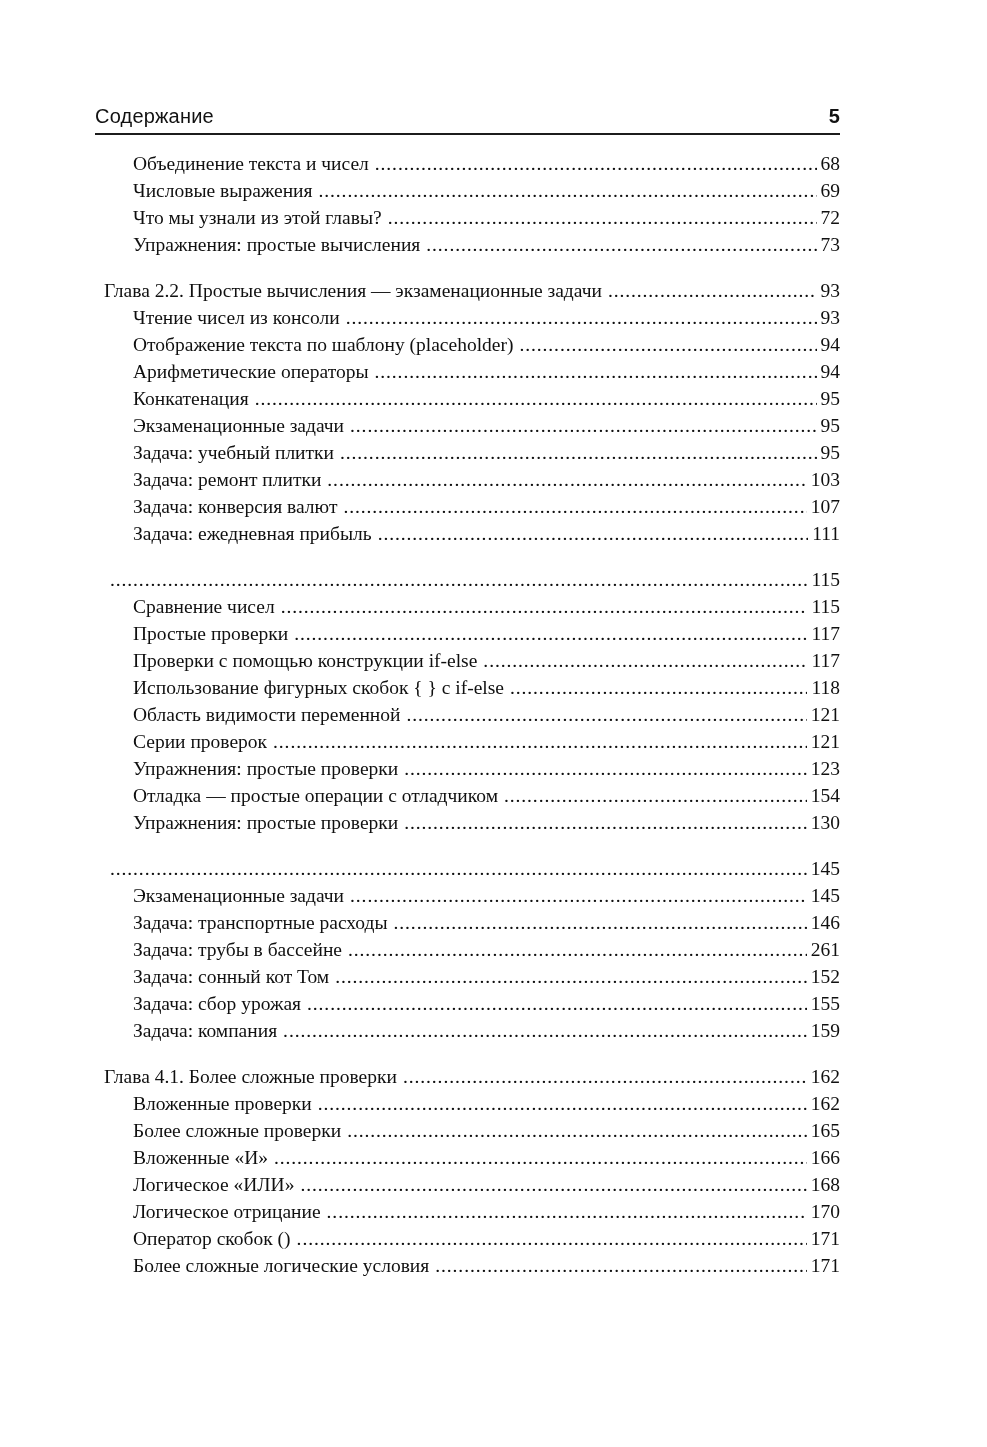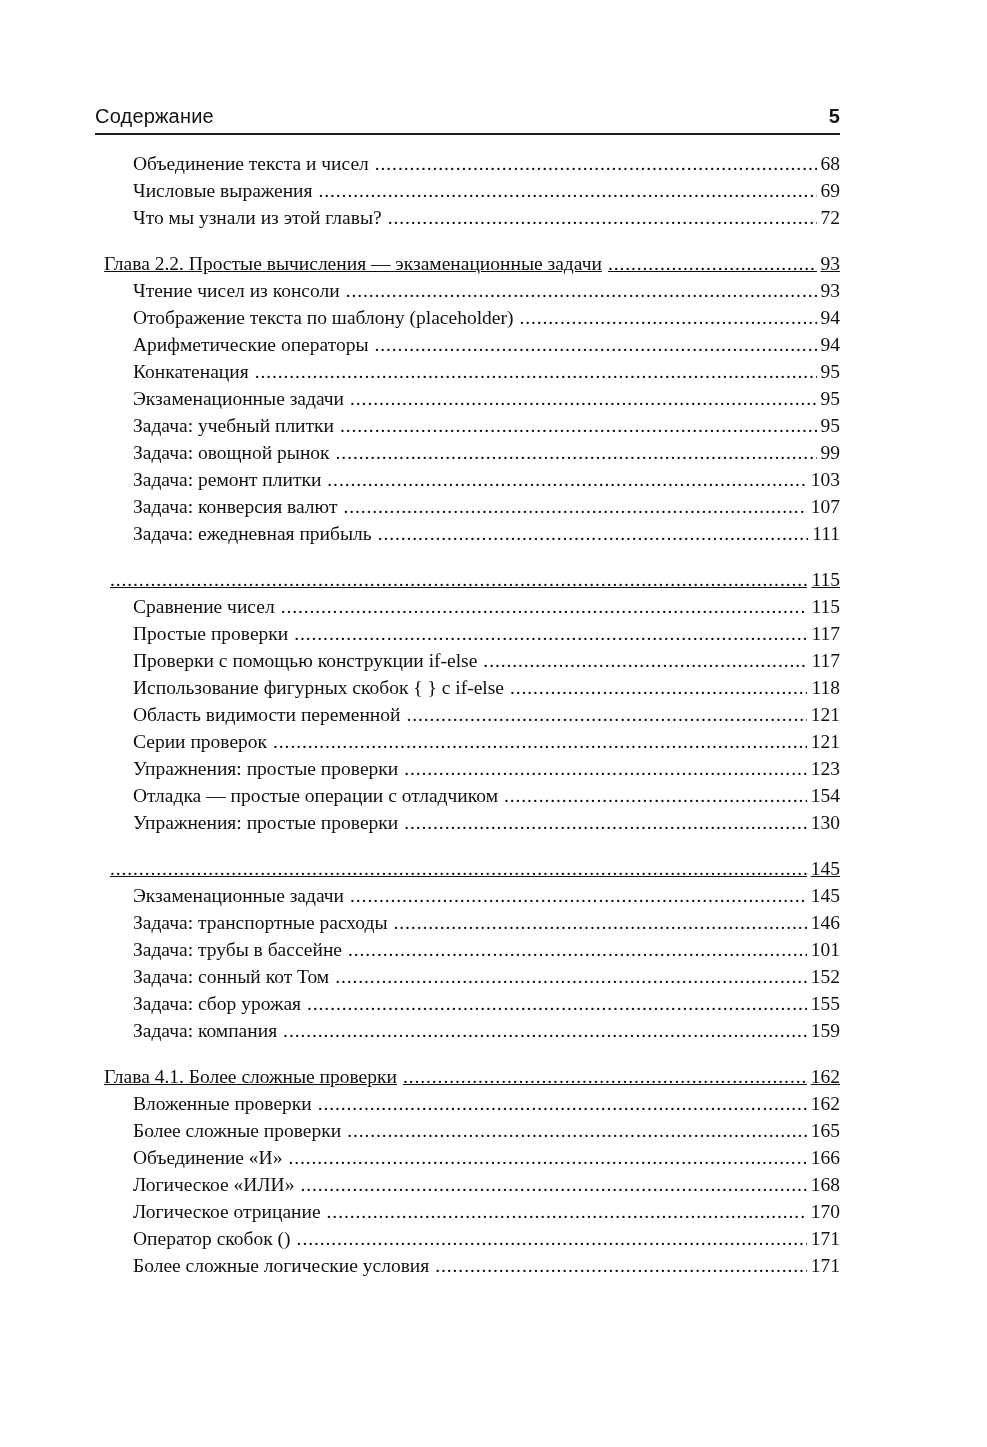--- a/index.html
+++ b/index.html
@@ -44,21 +44,20 @@
   .entry {
     display: flex;
     align-items: baseline;
     height: 27px;
     line-height: 27px;
     padding-left: 38px;
     white-space: nowrap;
   }
   .entry.chapter {
     padding-left: 9px;
-    text-decoration: underline;
   }
   .entry .title {
     flex: 0 0 auto;
   }
   .entry .dots {
     flex: 1 1 auto;
     overflow: hidden;
     white-space: nowrap;
     margin: 0 4px 0 6px;
     min-width: 12px;
@@ -90,20 +89,25 @@
         <div class="entry">
     <span class="title">Числовые выражения</span>
     <span class="dots"></span>
     <span class="num">69</span>
   </div>
         <div class="entry">
     <span class="title">Что мы узнали из этой главы?</span>
     <span class="dots"></span>
     <span class="num">72</span>
   </div>
+        <div class="entry">
+    <span class="title">Упражнения: простые вычисления</span>
+    <span class="dots"></span>
+    <span class="num">73</span>
+  </div>
       </div>
       <div class="group">
         <div class="entry chapter">
     <span class="title">Глава 2.2. Простые вычисления — экзаменационные задачи</span>
     <span class="dots"></span>
     <span class="num">93</span>
   </div>
         <div class="entry">
     <span class="title">Чтение чисел из консоли</span>
     <span class="dots"></span>
@@ -128,25 +132,20 @@
     <span class="title">Экзаменационные задачи</span>
     <span class="dots"></span>
     <span class="num">95</span>
   </div>
         <div class="entry">
     <span class="title">Задача: учебный плитки</span>
     <span class="dots"></span>
     <span class="num">95</span>
   </div>
         <div class="entry">
-    <span class="title">Задача: овощной рынок</span>
-    <span class="dots"></span>
-    <span class="num">99</span>
-  </div>
-        <div class="entry">
     <span class="title">Задача: ремонт плитки</span>
     <span class="dots"></span>
     <span class="num">103</span>
   </div>
         <div class="entry">
     <span class="title">Задача: конверсия валют</span>
     <span class="dots"></span>
     <span class="num">107</span>
   </div>
         <div class="entry">
@@ -217,21 +216,21 @@
     <span class="num">145</span>
   </div>
         <div class="entry">
     <span class="title">Задача: транспортные расходы</span>
     <span class="dots"></span>
     <span class="num">146</span>
   </div>
         <div class="entry">
     <span class="title">Задача: трубы в бассейне</span>
     <span class="dots"></span>
-    <span class="num">101</span>
+    <span class="num">261</span>
   </div>
         <div class="entry">
     <span class="title">Задача: сонный кот Том</span>
     <span class="dots"></span>
     <span class="num">152</span>
   </div>
         <div class="entry">
     <span class="title">Задача: сбор урожая</span>
     <span class="dots"></span>
     <span class="num">155</span>
@@ -252,21 +251,21 @@
     <span class="title">Вложенные проверки</span>
     <span class="dots"></span>
     <span class="num">162</span>
   </div>
         <div class="entry">
     <span class="title">Более сложные проверки</span>
     <span class="dots"></span>
     <span class="num">165</span>
   </div>
         <div class="entry">
-    <span class="title">Объединение «И»</span>
+    <span class="title">Вложенные «И»</span>
     <span class="dots"></span>
     <span class="num">166</span>
   </div>
         <div class="entry">
     <span class="title">Логическое «ИЛИ»</span>
     <span class="dots"></span>
     <span class="num">168</span>
   </div>
         <div class="entry">
     <span class="title">Логическое отрицание</span>

